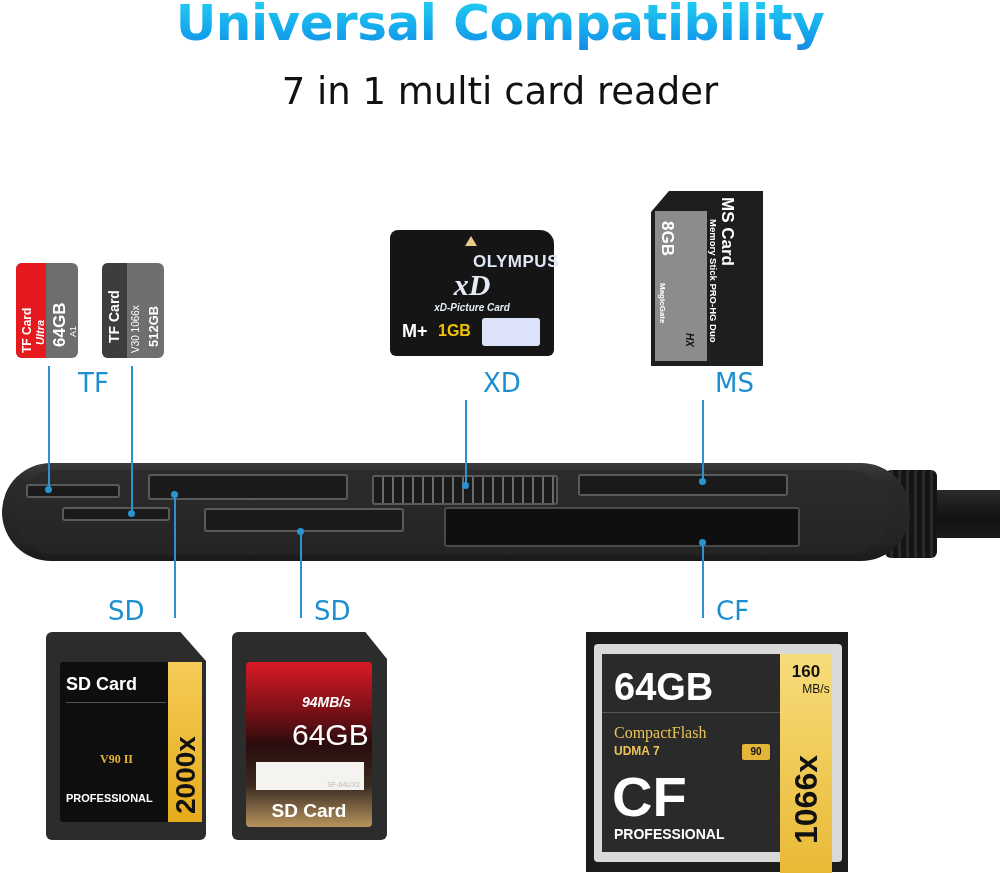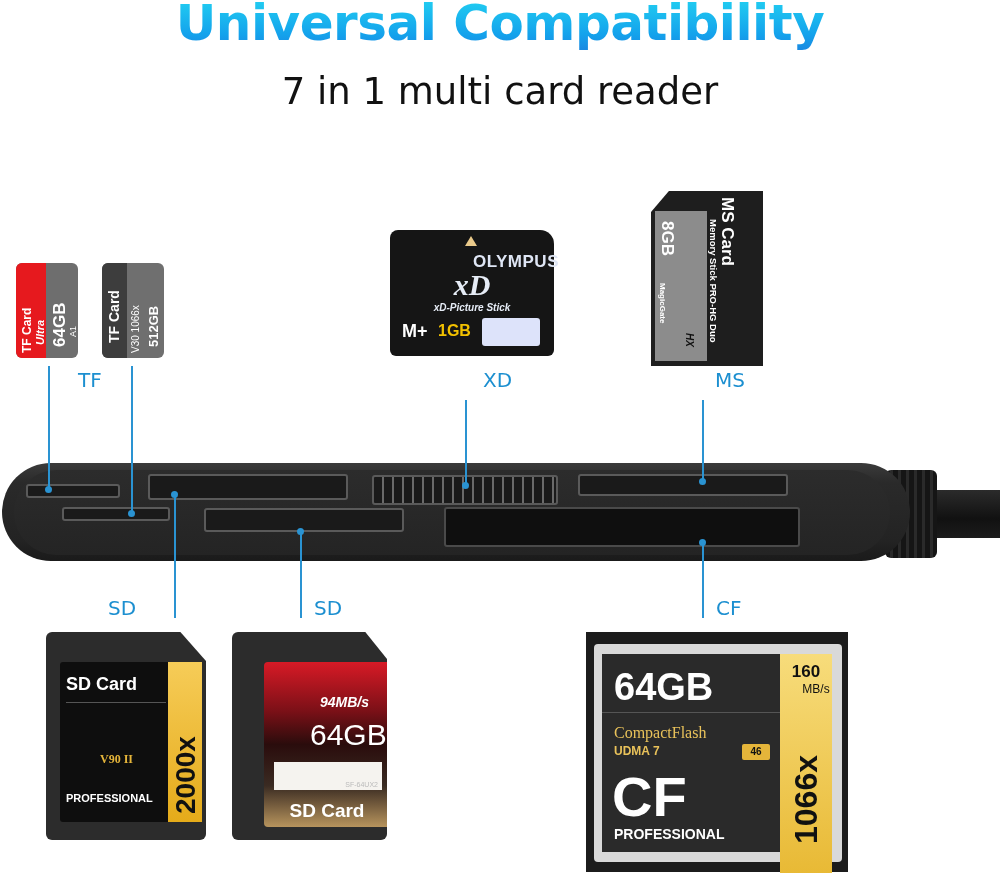--- a/index.html
+++ b/index.html
@@ -1,21 +1,21 @@
 <!DOCTYPE html>
 <html><head>
 <meta charset="utf-8">
 <style>
   * { box-sizing: border-box; margin: 0; padding: 0; }
   body { width: 1000px; height: 873px; background: #ffffff; position: relative; overflow: hidden; font-family: "Liberation Sans", sans-serif; }
   .abs { position: absolute; }
   .title { left: 0; top: -6px; width: 1000px; text-align: center; font-family: "DejaVu Sans", sans-serif; font-weight: bold; font-size: 50px; letter-spacing: -0.5px;
     background: linear-gradient(180deg, #23d4f2 0%, #14a2ec 70%, #1a86e0 100%); -webkit-background-clip: text; background-clip: text; color: transparent; }
   .subtitle { left: 0; top: 70px; width: 1000px; text-align: center; font-family: "DejaVu Sans", sans-serif; font-size: 37px; color: #111; }
-  .label { color: #1c8fd0; font-family: "DejaVu Sans", sans-serif; font-size: 20px; }
+  .label { color: #1c8fd0; font-family: "DejaVu Sans", sans-serif; font-size: 26px; }
   .vline { width: 1.5px; background: #2a93d2; }
   .dot { width: 7px; height: 7px; border-radius: 50%; background: #2a93d2; }
 
   
   .reader { left: 2px; top: 463px; width: 908px; height: 98px; border-radius: 50px; background: linear-gradient(180deg,#3b3b3b 0%, #2a2a2a 20%, #232323 80%, #1a1a1a 100%); }
   .reader-face { left: 14px; top: 470px; width: 876px; height: 85px; border-radius: 44px; background: linear-gradient(180deg,#2c2c2c,#242424); }
   .cable-neck { left: 885px; top: 470px; width: 52px; height: 88px; background: repeating-linear-gradient(90deg,#151515 0 5px,#2a2a2a 5px 8px); border-radius: 6px; }
   .cable { left: 935px; top: 490px; width: 70px; height: 48px; background: linear-gradient(180deg,#2b2b2b,#111 60%,#1c1c1c); }
   .slot { background: #1a1a1a; border: 2px solid #5a5a5a; border-radius: 3px; }
   .slot-dark { background: #0f0f0f; border: 2px solid #4a4a4a; }
@@ -38,21 +38,21 @@
   .xd .tri { position: absolute; left: 75px; top: 6px; width: 0; height: 0; border-left: 6px solid transparent; border-right: 6px solid transparent; border-bottom: 10px solid #e9c98a; }
 
   .ms { left: 651px; top: 191px; width: 112px; height: 175px; background: #1e1e1e; clip-path: polygon(16% 0,100% 0,100% 100%,0 100%,0 12%); }
   .ms .grey { position: absolute; left: 4px; top: 20px; width: 52px; height: 150px; background: #8c8c8c; }
 
   .sd1 { left: 46px; top: 632px; width: 160px; height: 208px; background: #2c2c2c; clip-path: polygon(0 0,84% 0,100% 14%,100% 100%,0 100%); border-radius: 6px; }
   .sd1 .face { position: absolute; left: 14px; top: 30px; width: 128px; height: 160px; background: #0e0e0e; border-radius: 3px; }
   .sd1 .gold { position: absolute; left: 108px; top: 0; width: 34px; height: 160px; background: linear-gradient(180deg,#f6cc58,#e5ab1a); }
 
   .sd2 { left: 232px; top: 632px; width: 155px; height: 208px; background: #2c2c2c; clip-path: polygon(0 0,86% 0,100% 13%,100% 100%,0 100%); border-radius: 6px; }
-  .sd2 .face { position: absolute; left: 32px; top: 30px; width: 126px; height: 165px; border-radius: 4px; background: linear-gradient(180deg,#d81a26 0%,#7a1017 30%,#2a0c0c 50%,#3a2b22 75%,#b7945d 100%); }
+  .sd2 .face { position: absolute; left: 14px; top: 30px; width: 126px; height: 165px; border-radius: 4px; background: linear-gradient(180deg,#d81a26 0%,#7a1017 30%,#2a0c0c 50%,#3a2b22 75%,#b7945d 100%); }
   .sd2 .white { position: absolute; left: 10px; top: 100px; width: 108px; height: 28px; background: #f5f3ef; }
 
   .cf { left: 586px; top: 632px; width: 262px; height: 240px; background: #1c1c1c; }
   .cf .frame { position: absolute; left: 8px; top: 12px; width: 248px; height: 218px; background: #d9d9d9; border-radius: 4px; }
   .cf .face { position: absolute; left: 16px; top: 22px; width: 230px; height: 198px; background: #2a2a2a; }
   .cf .gold { position: absolute; left: 178px; top: 0; width: 52px; height: 254px; background: linear-gradient(180deg,#f7dc7b,#e6b42a); }
   .cf .line { position: absolute; left: 0; top: 58px; width: 178px; height: 1px; background: #555; }
 </style>
 </head>
 <body>
@@ -71,21 +71,21 @@
   <div class="dark"></div>
   <div class="vtext" style="left:4px; top:80px; font-size:14px;">TF Card</div>
   <div class="vtext" style="left:28px; top:90px; font-size:10px; font-weight:normal;">V30 1066x</div>
   <div class="vtext" style="left:44px; top:84px; font-size:13px;">512GB</div>
 </div>
 
 <div class="card xd">
   <div class="tri"></div>
   <div class="brand">OLYMPUS</div>
   <div class="logo">xD</div>
-  <div class="sub">xD-Picture Stick</div>
+  <div class="sub">xD-Picture Card</div>
   <div class="mplus">M+</div>
   <div class="gb">1GB</div>
   <div class="pad"></div>
 </div>
 
 <div class="card ms">
   <div class="grey"></div>
   <div class="vtext" style="left:86px; top:6px; transform:rotate(90deg); transform-origin:left top; font-size:17px;">MS Card</div>
   <div class="vtext" style="left:68px; top:28px; transform:rotate(90deg); transform-origin:left top; font-size:9.5px;">Memory Stick PRO-HG Duo</div>
   <div class="vtext" style="left:26px; top:30px; transform:rotate(90deg); transform-origin:left top; font-size:17px;">8GB</div>
@@ -152,21 +152,21 @@
   </div>
 </div>
 
 <div class="card cf">
   <div class="frame"></div>
   <div class="face">
     <div style="position:absolute;left:12px;top:12px;color:#fff;font-weight:bold;font-size:38px;">64GB</div>
     <div class="line"></div>
     <div style="position:absolute;left:12px;top:70px;color:#e9c25a;font-size:16px;font-family:Liberation Serif, serif;">CompactFlash</div>
     <div style="position:absolute;left:12px;top:90px;color:#e9c25a;font-weight:bold;font-size:12px;">UDMA 7</div>
-    <div style="position:absolute;left:140px;top:90px;width:28px;height:16px;background:#e5b53a;color:#111;font-size:10px;font-weight:bold;text-align:center;line-height:16px;border-radius:2px;">46</div>
+    <div style="position:absolute;left:140px;top:90px;width:28px;height:16px;background:#e5b53a;color:#111;font-size:10px;font-weight:bold;text-align:center;line-height:16px;border-radius:2px;">90</div>
     <div style="position:absolute;left:10px;top:110px;color:#fff;font-weight:bold;font-size:56px;">CF</div>
     <div style="position:absolute;left:12px;top:172px;color:#fff;font-weight:bold;font-size:14px;">PROFESSIONAL</div>
     <div class="gold">
       <div style="position:absolute;left:0;width:52px;top:8px;text-align:center;color:#111;font-weight:bold;font-size:17px;">160</div>
       <div style="position:absolute;left:0;width:52px;top:28px;text-align:center;color:#111;font-size:12px;padding-left:20px;">MB/s</div>
       <div class="vtext" style="left:8px;top:190px;color:#111;font-size:32px;">1066x</div>
     </div>
   </div>
 </div>
 

